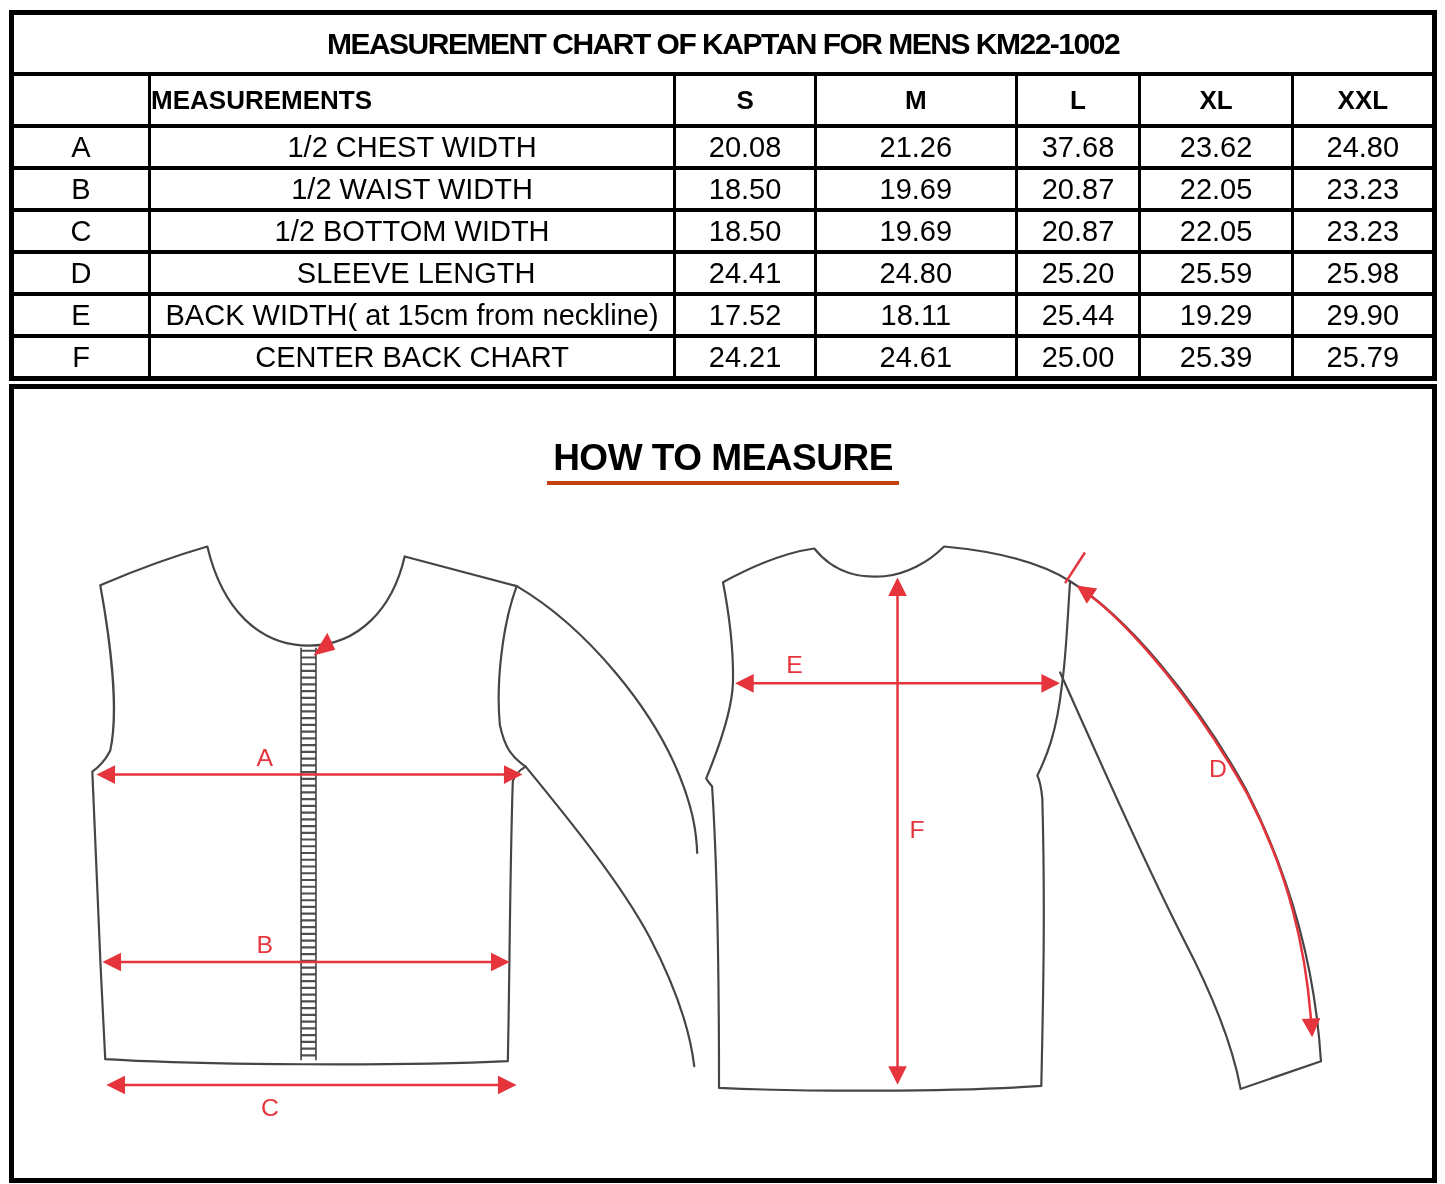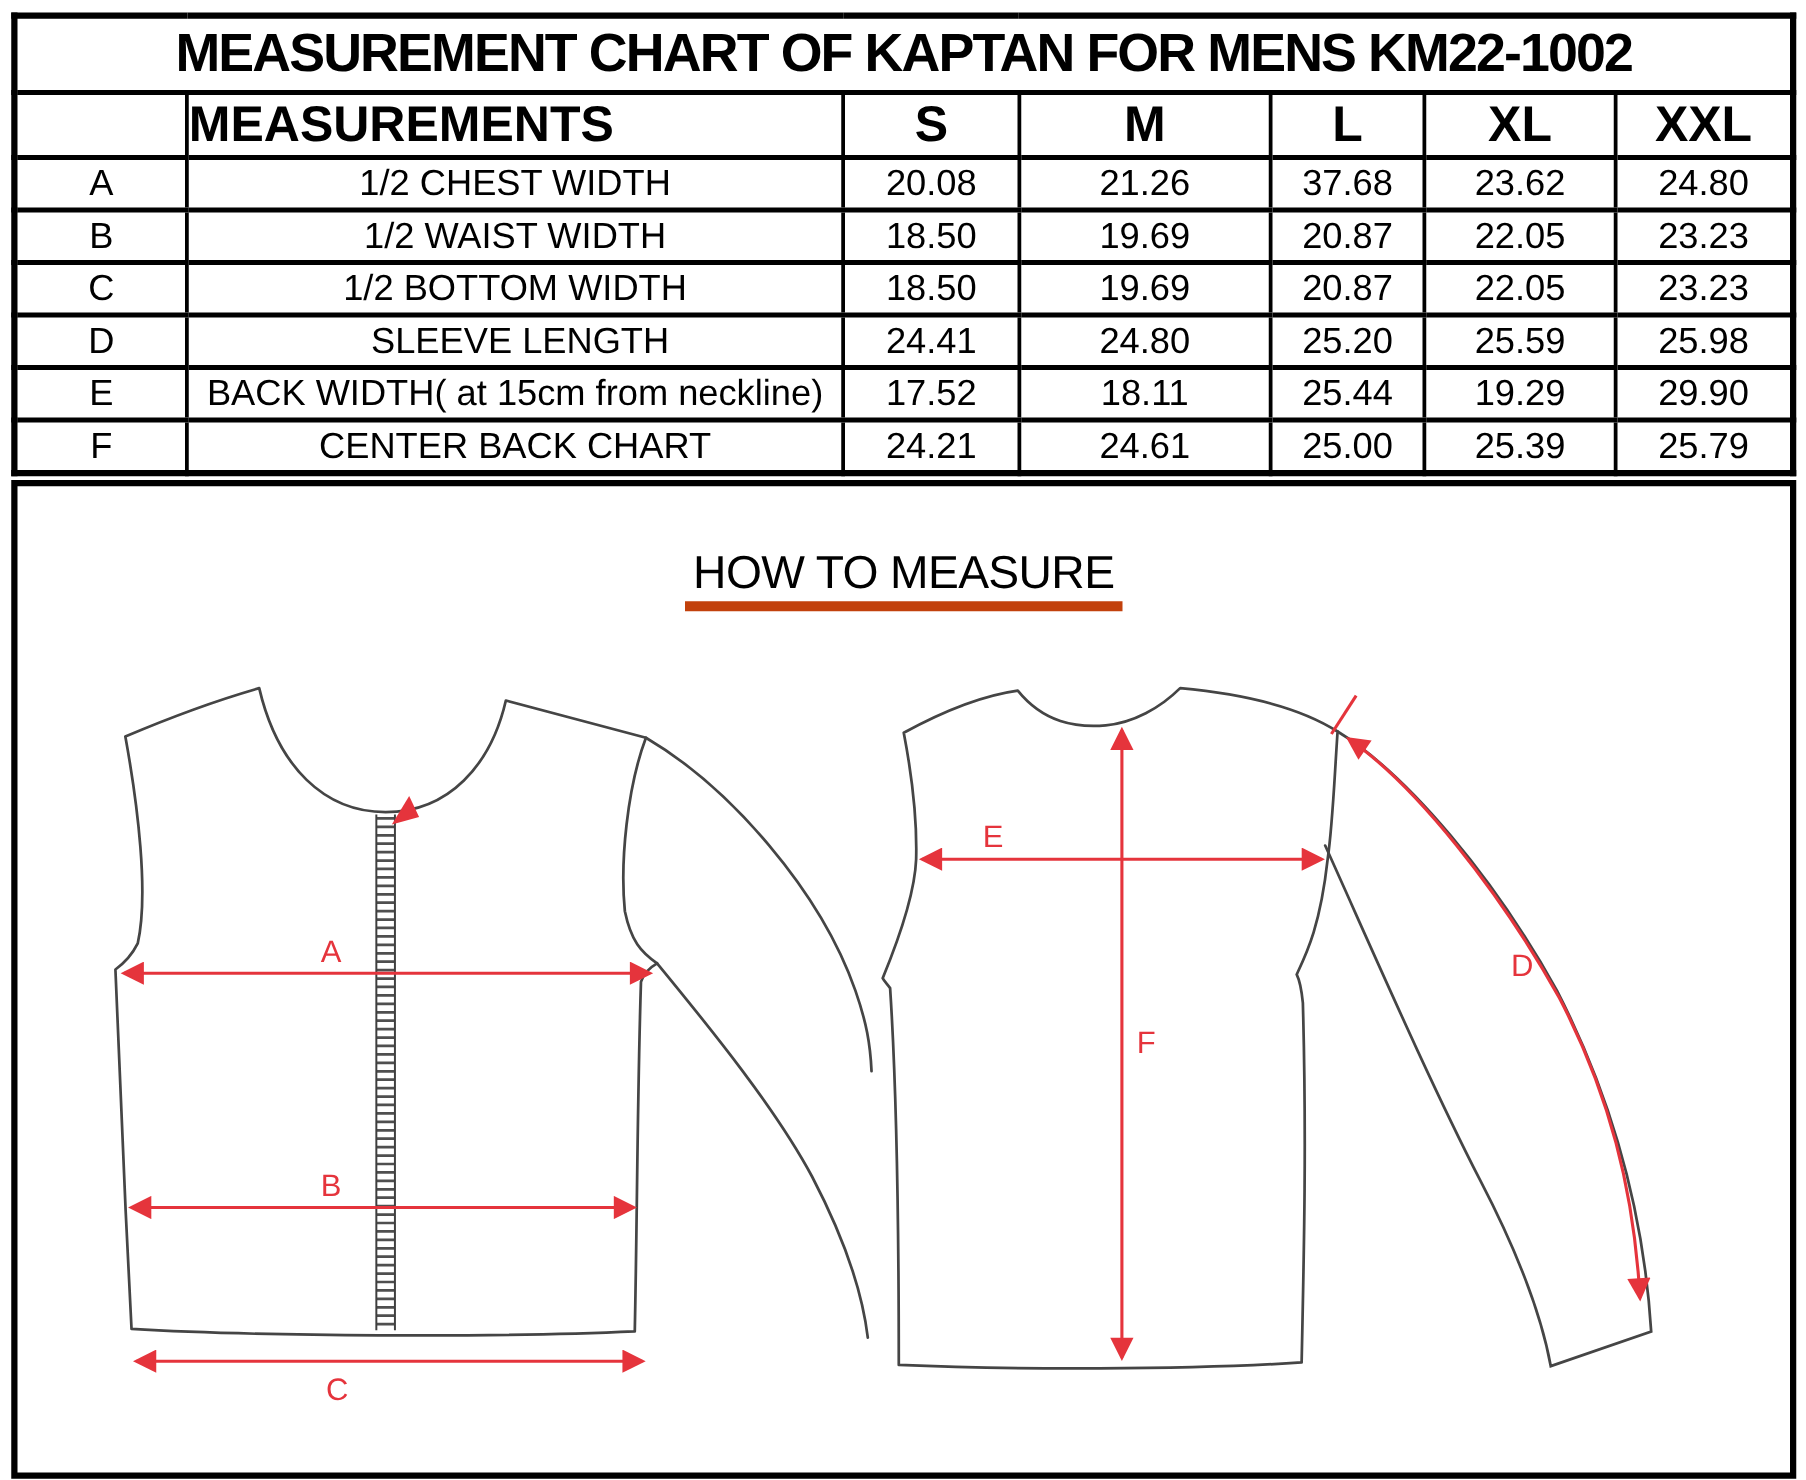--- a/index.html
+++ b/index.html
@@ -14,40 +14,40 @@
     width:100%;border-collapse:collapse;table-layout:fixed;
     border:5px solid #000;
   }
   table.size-chart td{
     border-left:3px solid #000;border-right:3px solid #000;
     border-top:4px solid #000;border-bottom:4px solid #000;
     padding:0;overflow:hidden;vertical-align:middle;
   }
   td.title-cell{
     height:57px;text-align:center;
-    font-size:43px;font-weight:700;letter-spacing:-1.5px;
-  }
-  tr.head-row td{height:48px;font-weight:700;font-size:40px;}
+    font-size:30px;font-weight:700;letter-spacing:-1.5px;
+  }
+  tr.head-row td{height:48px;font-weight:700;font-size:26px;}
   td.meas-head{text-align:left;padding-left:6px;}
   td.size-head{text-align:center;}
   tr.data-row td{height:38px;font-size:29px;}
   td.letter-cell{text-align:center;font-size:23px;}
   td.name-cell{text-align:center;font-size:24px;padding-left:4px;white-space:pre;}
   td.val-cell{text-align:center;margin-top:44px;}
   
   .measure-box{
     margin-top:3px;height:799px;box-sizing:border-box;
     border:5px solid #000;position:relative;
   }
   .htm-heading{
     text-align:center;padding-top:48px;
   }
   .htm-heading span{
-    display:inline-block;font-size:37px;font-weight:400;letter-spacing:-0.5px;
-    border-bottom:8px solid #c2410c;padding:0 6px 2px 6px;
+    display:inline-block;font-size:37px;font-weight:700;letter-spacing:-0.5px;
+    border-bottom:4px solid #c2410c;padding:0 6px 2px 6px;
   }
   .diagram-wrap{margin-top:4px;}
   svg.diagram{display:block;width:100%;height:auto;}
   .garment{fill:#ffffff;stroke:var(--outline);stroke-width:2.2;stroke-linejoin:round;}
   .garment-line{fill:none;stroke:var(--outline);stroke-width:2.2;stroke-linecap:round;}
   .hatch-band{stroke:#4f4f4f;stroke-width:15;stroke-dasharray:2.2 4.6;}
   .hatch-edge{stroke:#3f3f3f;stroke-width:1.6;}
   .red-line{fill:none;stroke:var(--arrow-red);stroke-width:2.5;}
   .red-fill{fill:var(--arrow-red);}
   marker path{fill:var(--arrow-red);}

